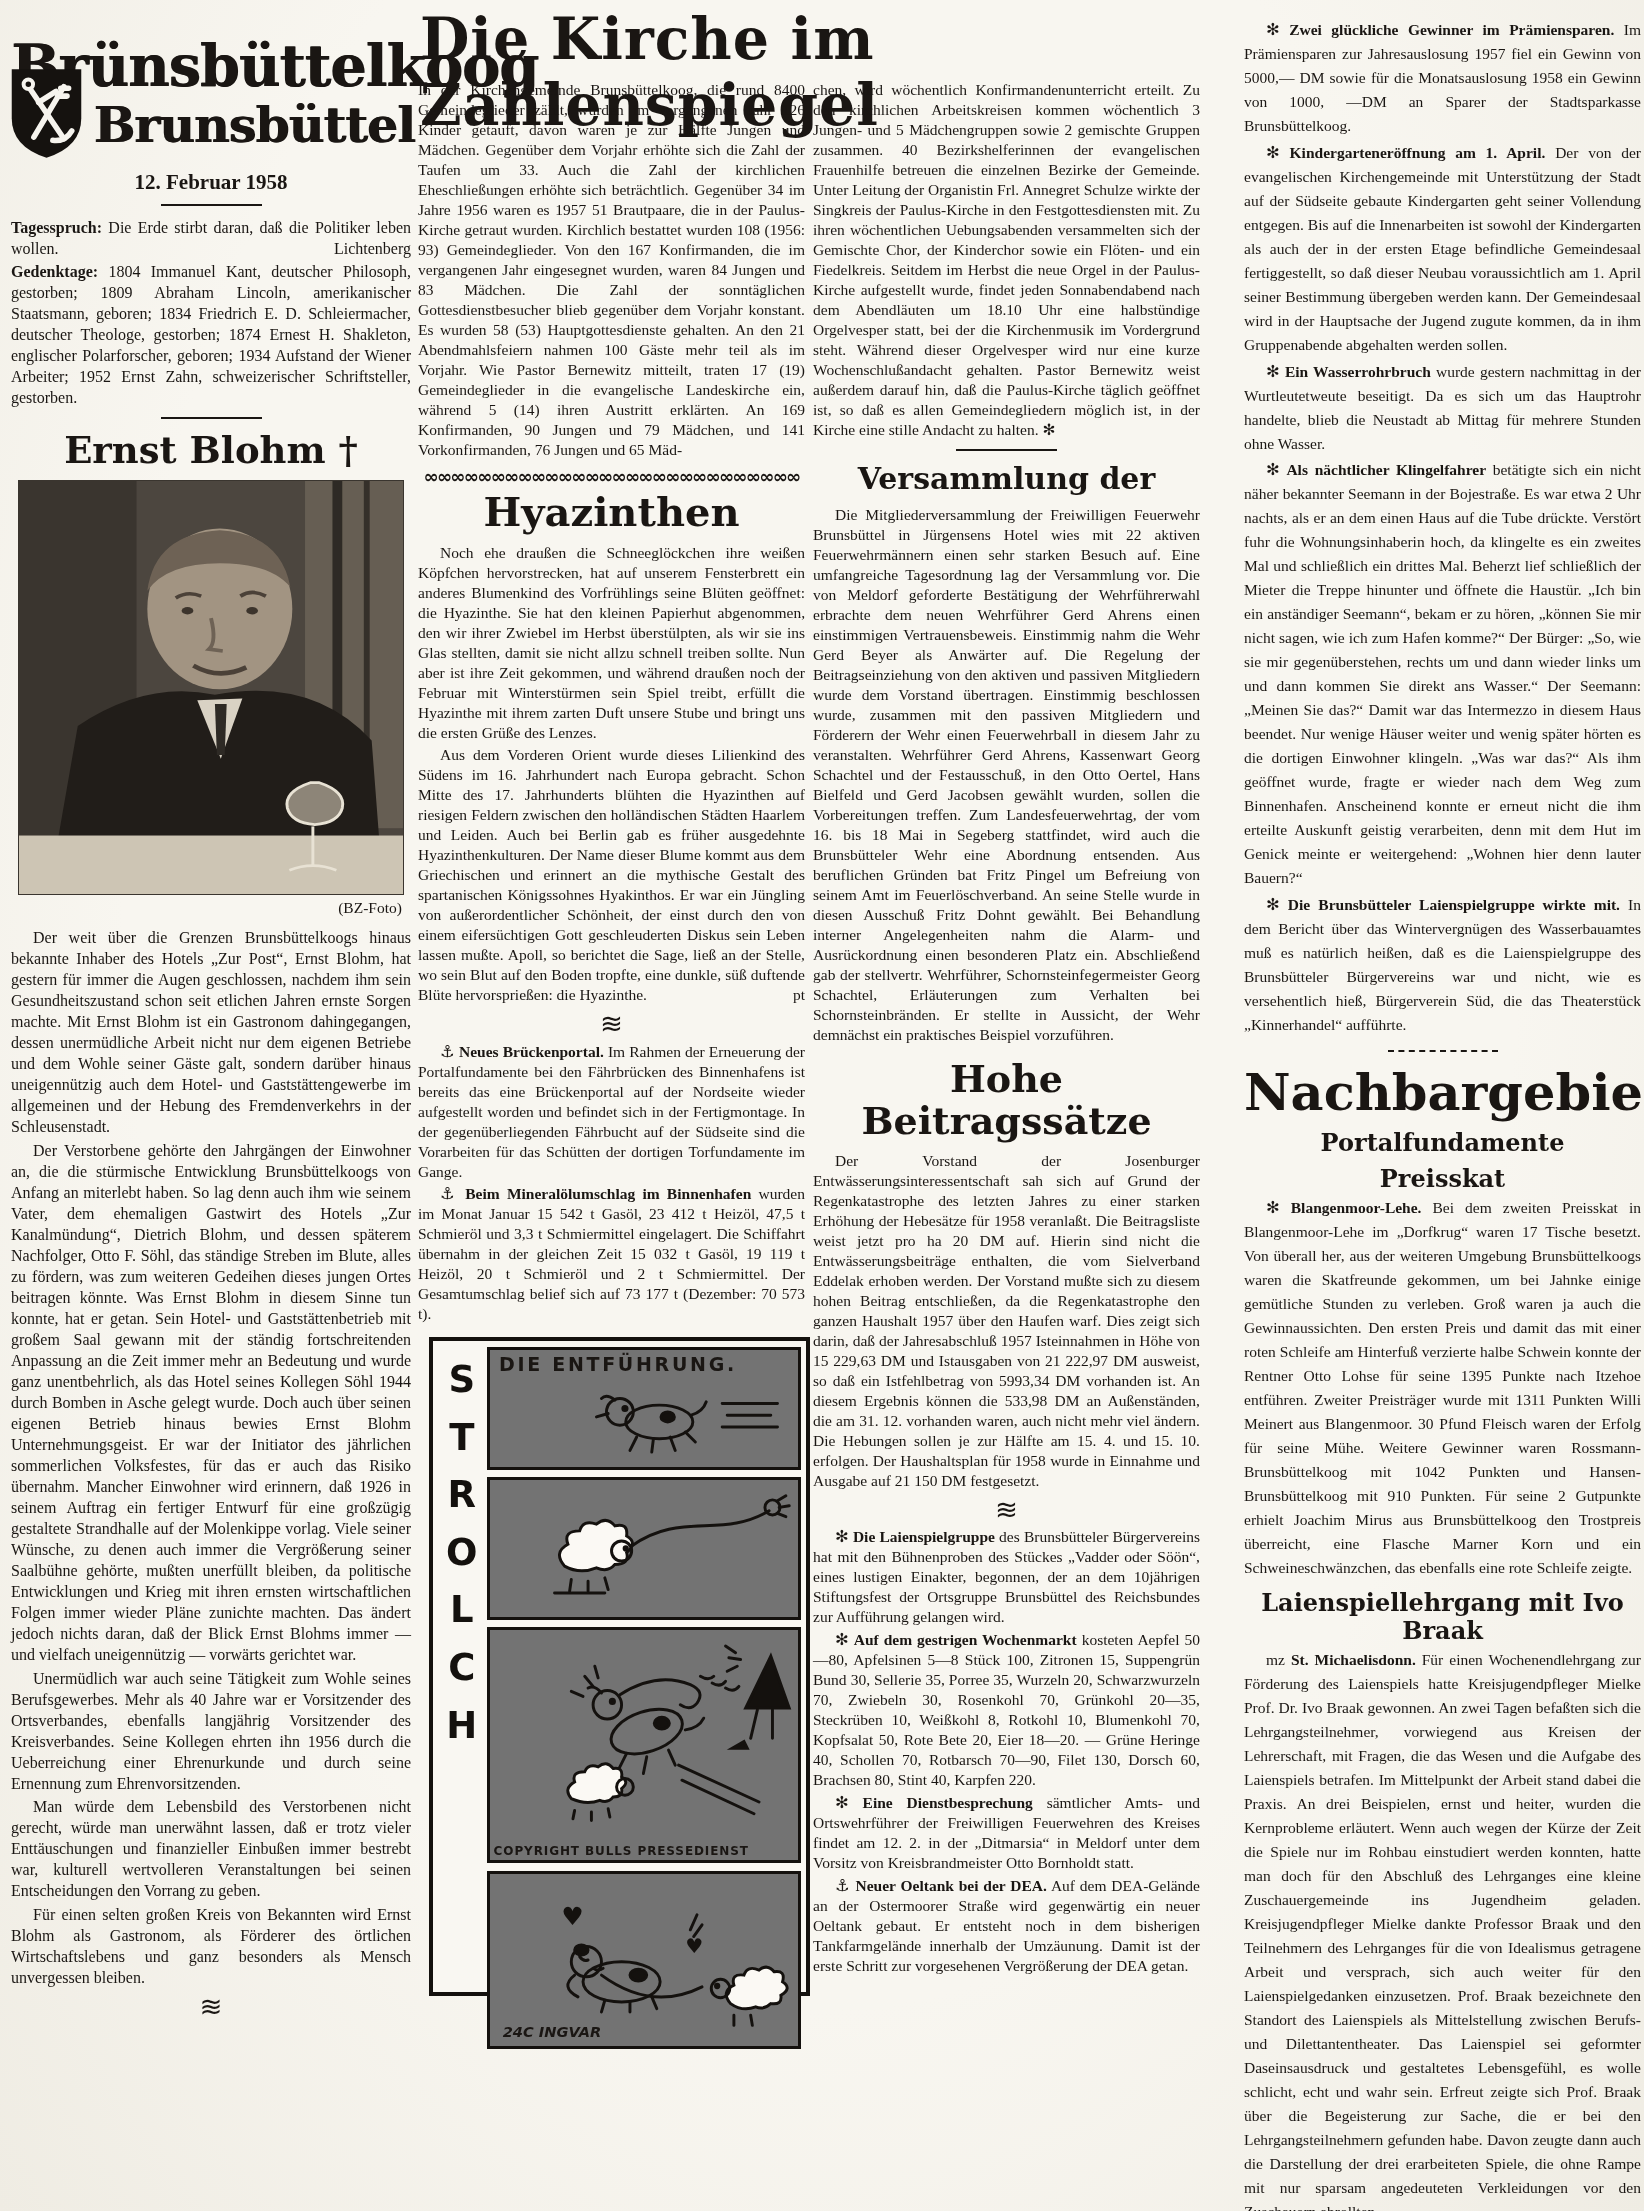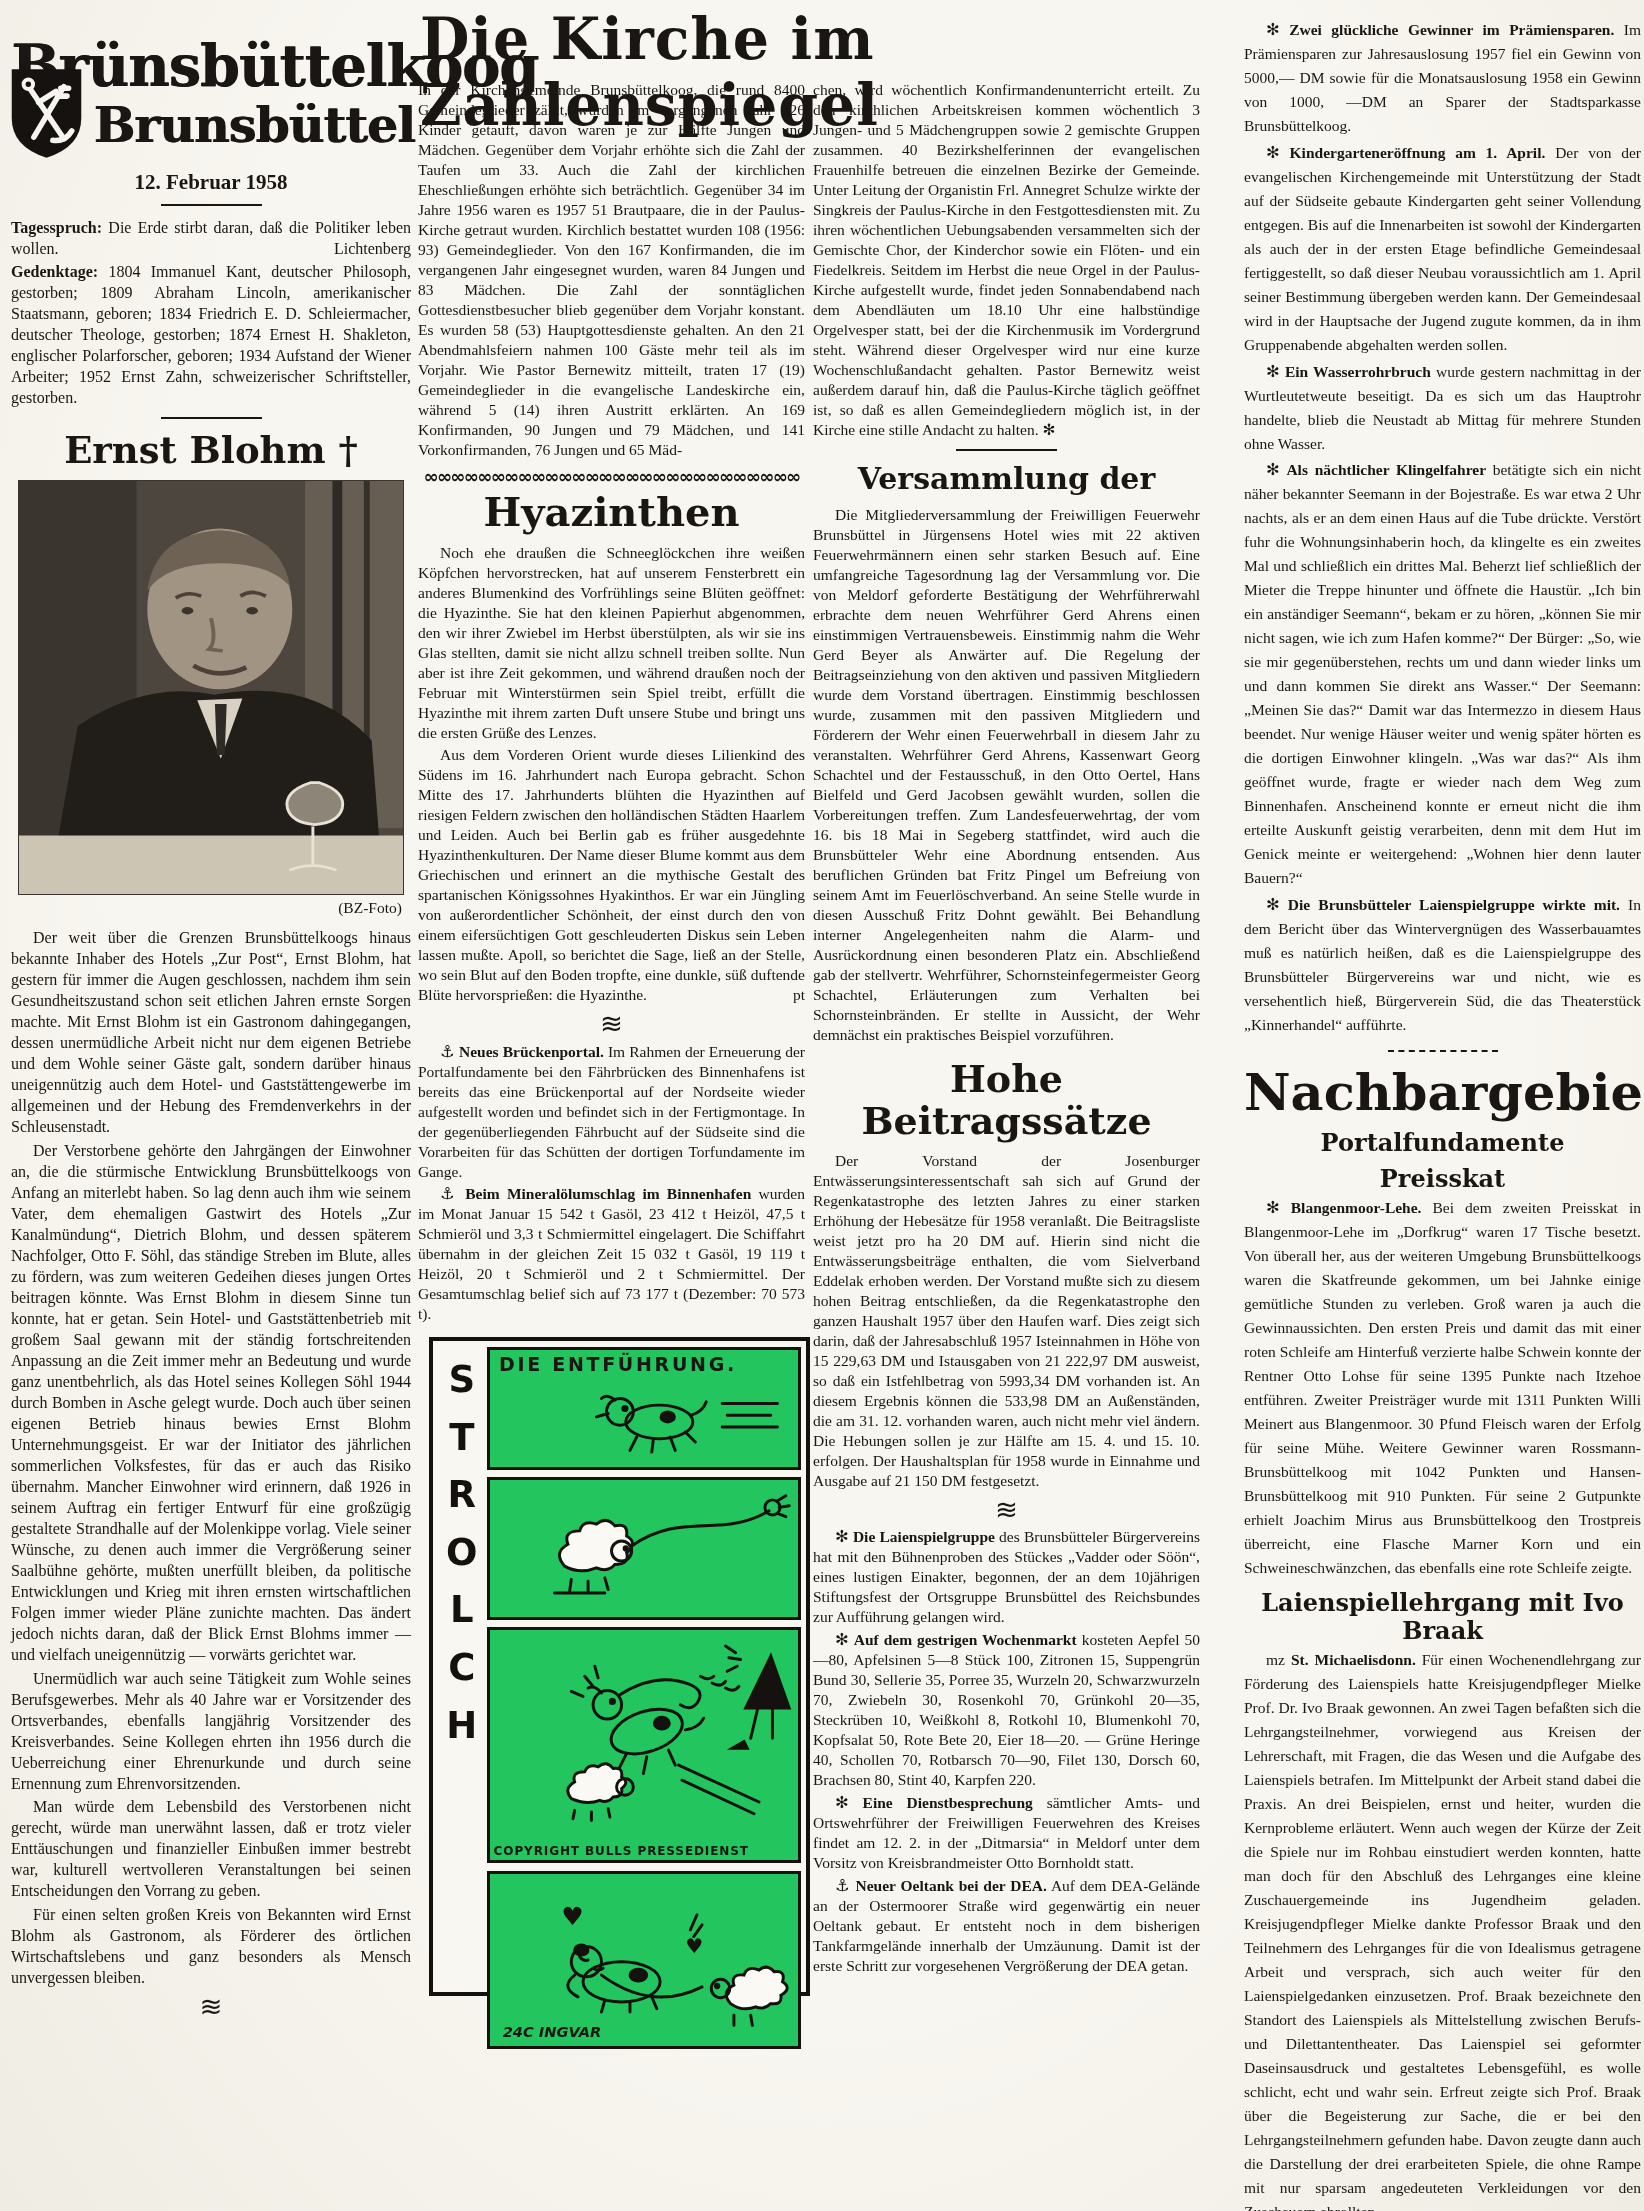--- a/index.html
+++ b/index.html
@@ -55,21 +55,21 @@
   
   .photo{margin:0 7.3px;}
   .photo svg{display:block;border:0.9px solid #3a352f;}
   .photo-caption{text-align:right;font-size:15.5px;line-height:20px;margin:3.7px 1.8px 9.1px 0;}
   
   .comic{margin:12.8px 0 0 11px;width:373px;height:651px;border:4.6px solid #14110e;background:#f9f7f2;
          display:flex;}
   .strolch{writing-mode:vertical-lr;text-orientation:upright;font-family:"DejaVu Sans",sans-serif;
            font-size:37px;font-weight:bold;letter-spacing:14.6px;padding:16.4px 1.8px 0 7.3px;color:#14110e;}
   .panels{flex:1;display:flex;flex-direction:column;gap:7.3px;padding:5.5px 5.5px 5.5px 1.8px;}
-  .panel{position:relative;border:3.7px solid #14110e;background:#22c55e;padding-left:31px;}
+  .panel{position:relative;border:3.7px solid #14110e;background:#737373;padding-left:31px;}
   .panel-title{position:absolute;left:9.1px;top:3.7px;font-family:"DejaVu Sans",sans-serif;
                font-weight:bold;font-size:19px;letter-spacing:2.7px;}
   .copyright{position:absolute;left:3.7px;bottom:1.8px;font-family:"DejaVu Sans",sans-serif;
              font-size:12px;font-weight:bold;letter-spacing:0.9px;}
   .comic-sig{position:absolute;left:12.8px;bottom:5.5px;font-family:"DejaVu Sans",sans-serif;
              font-size:14.6px;font-weight:bold;font-style:italic;}
   .panel svg{display:block;}
 </style>
 </head>
 <body>

